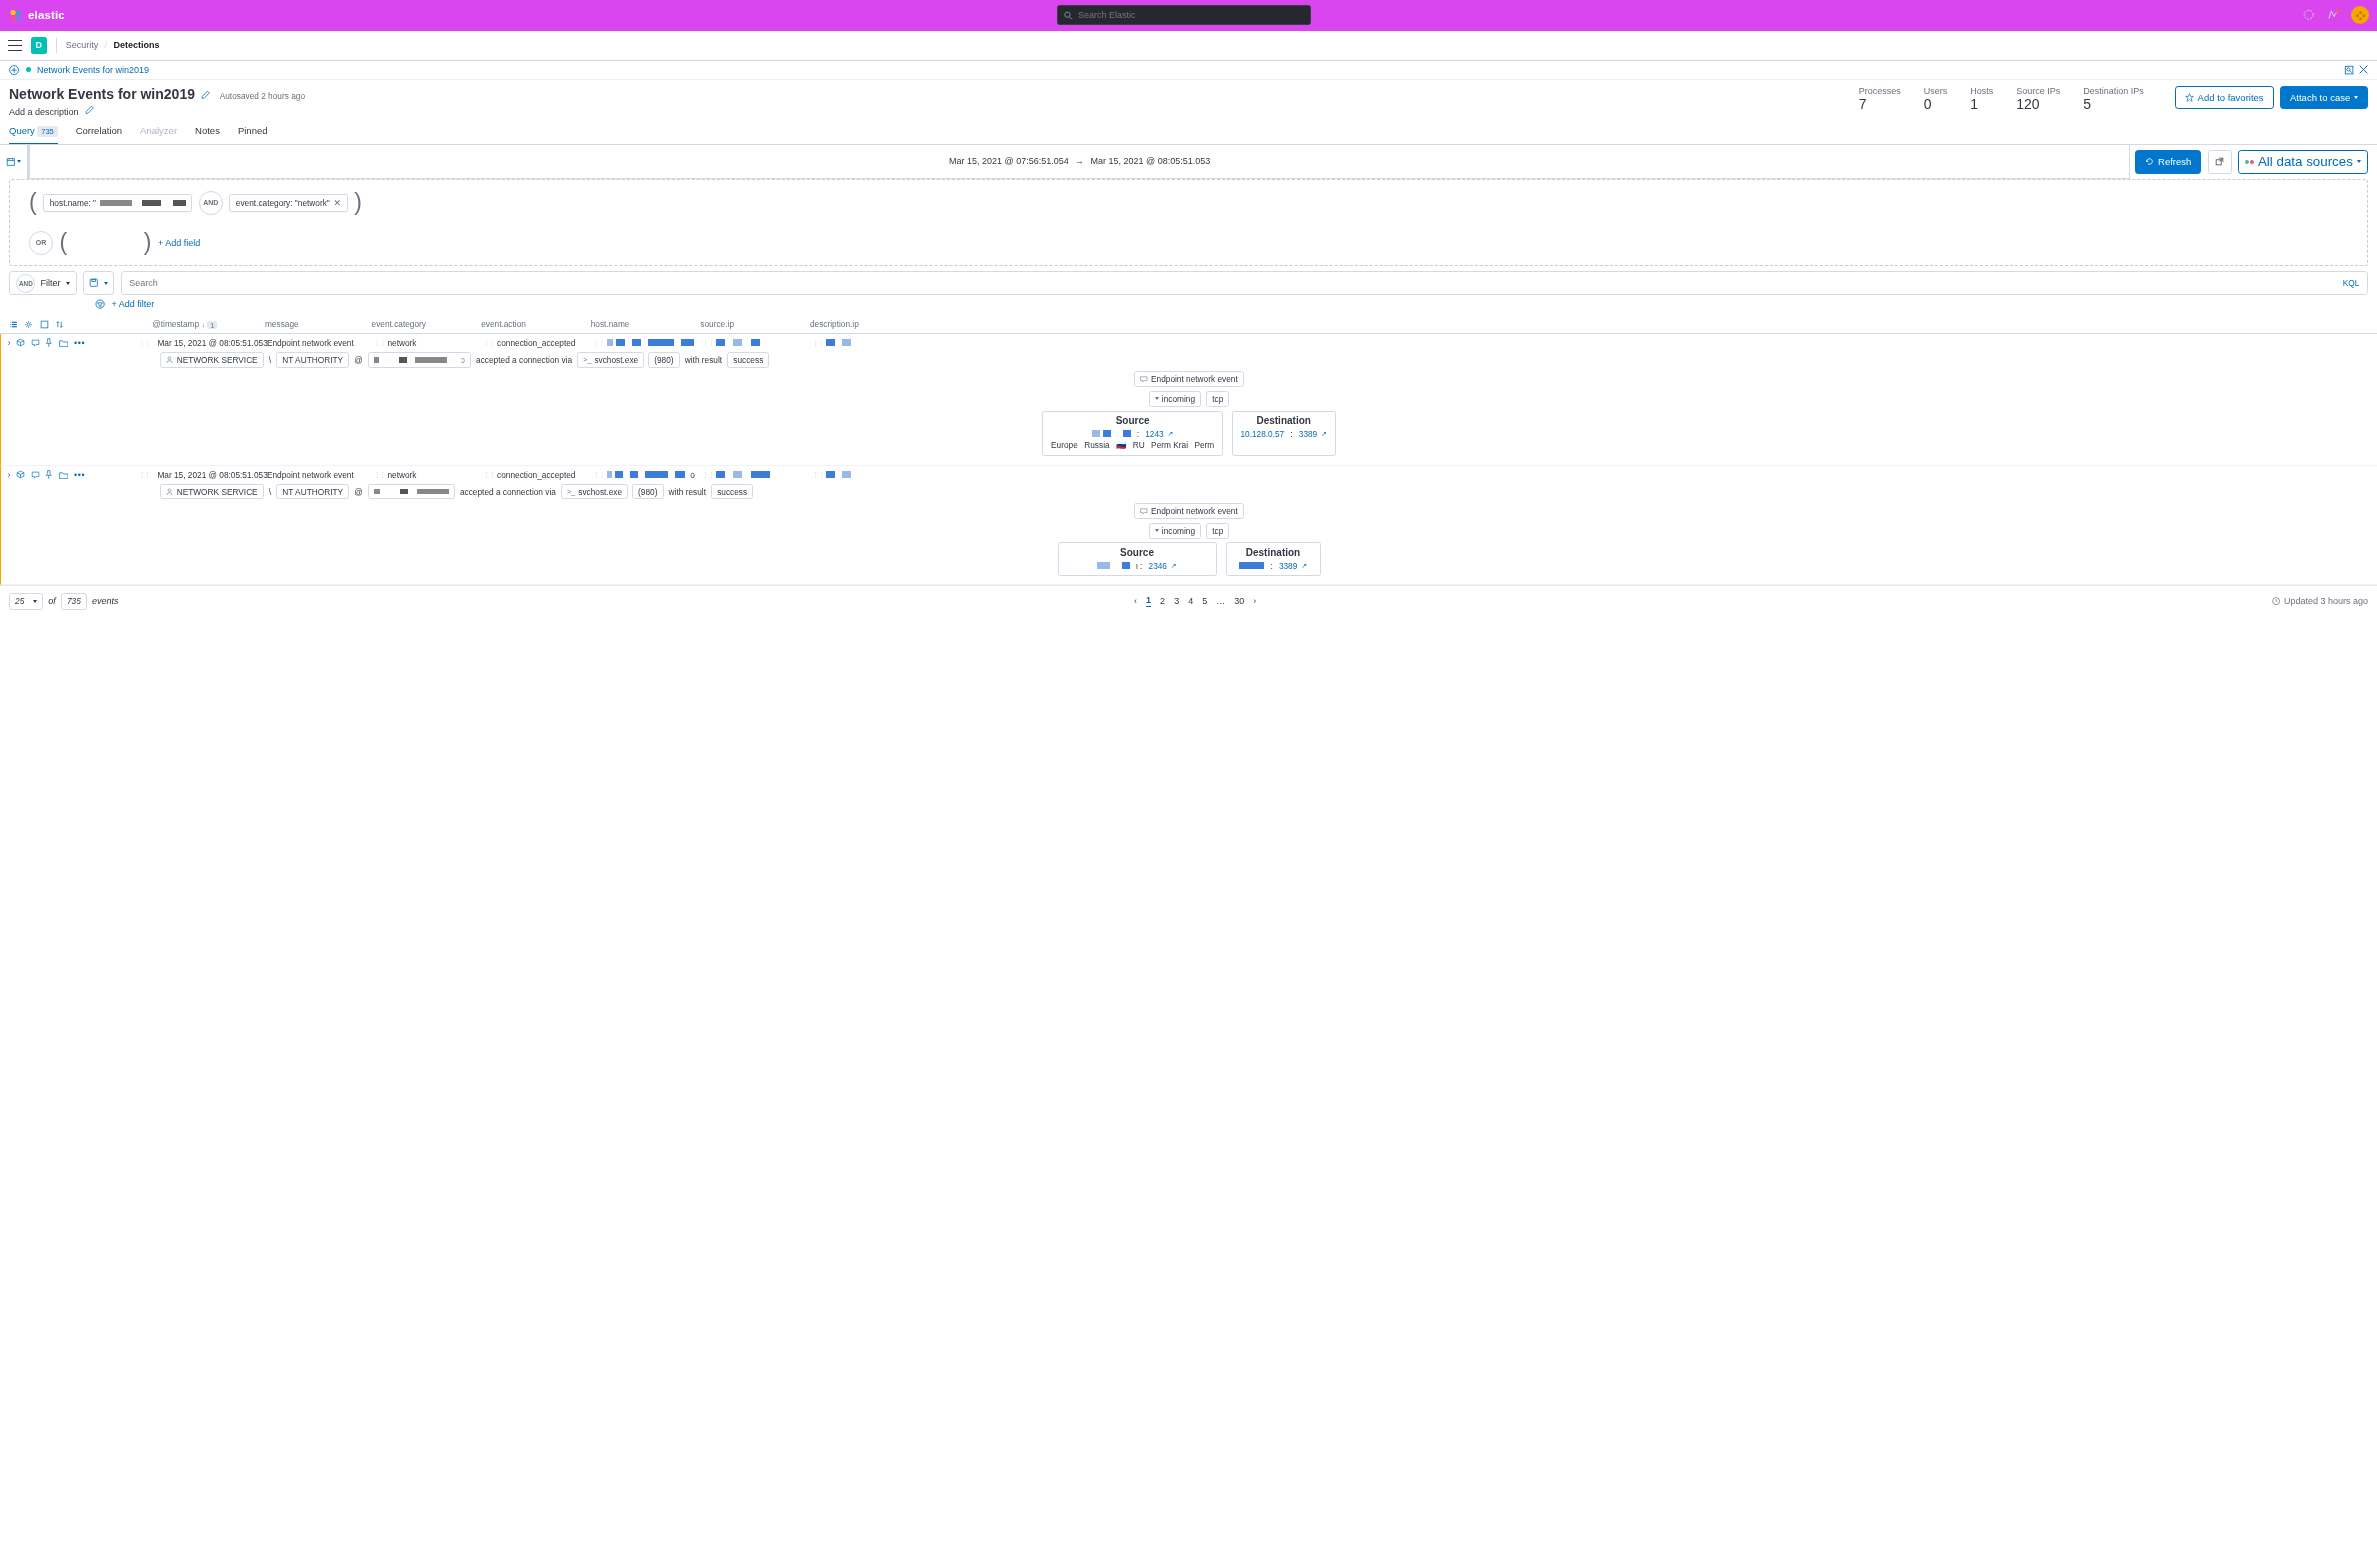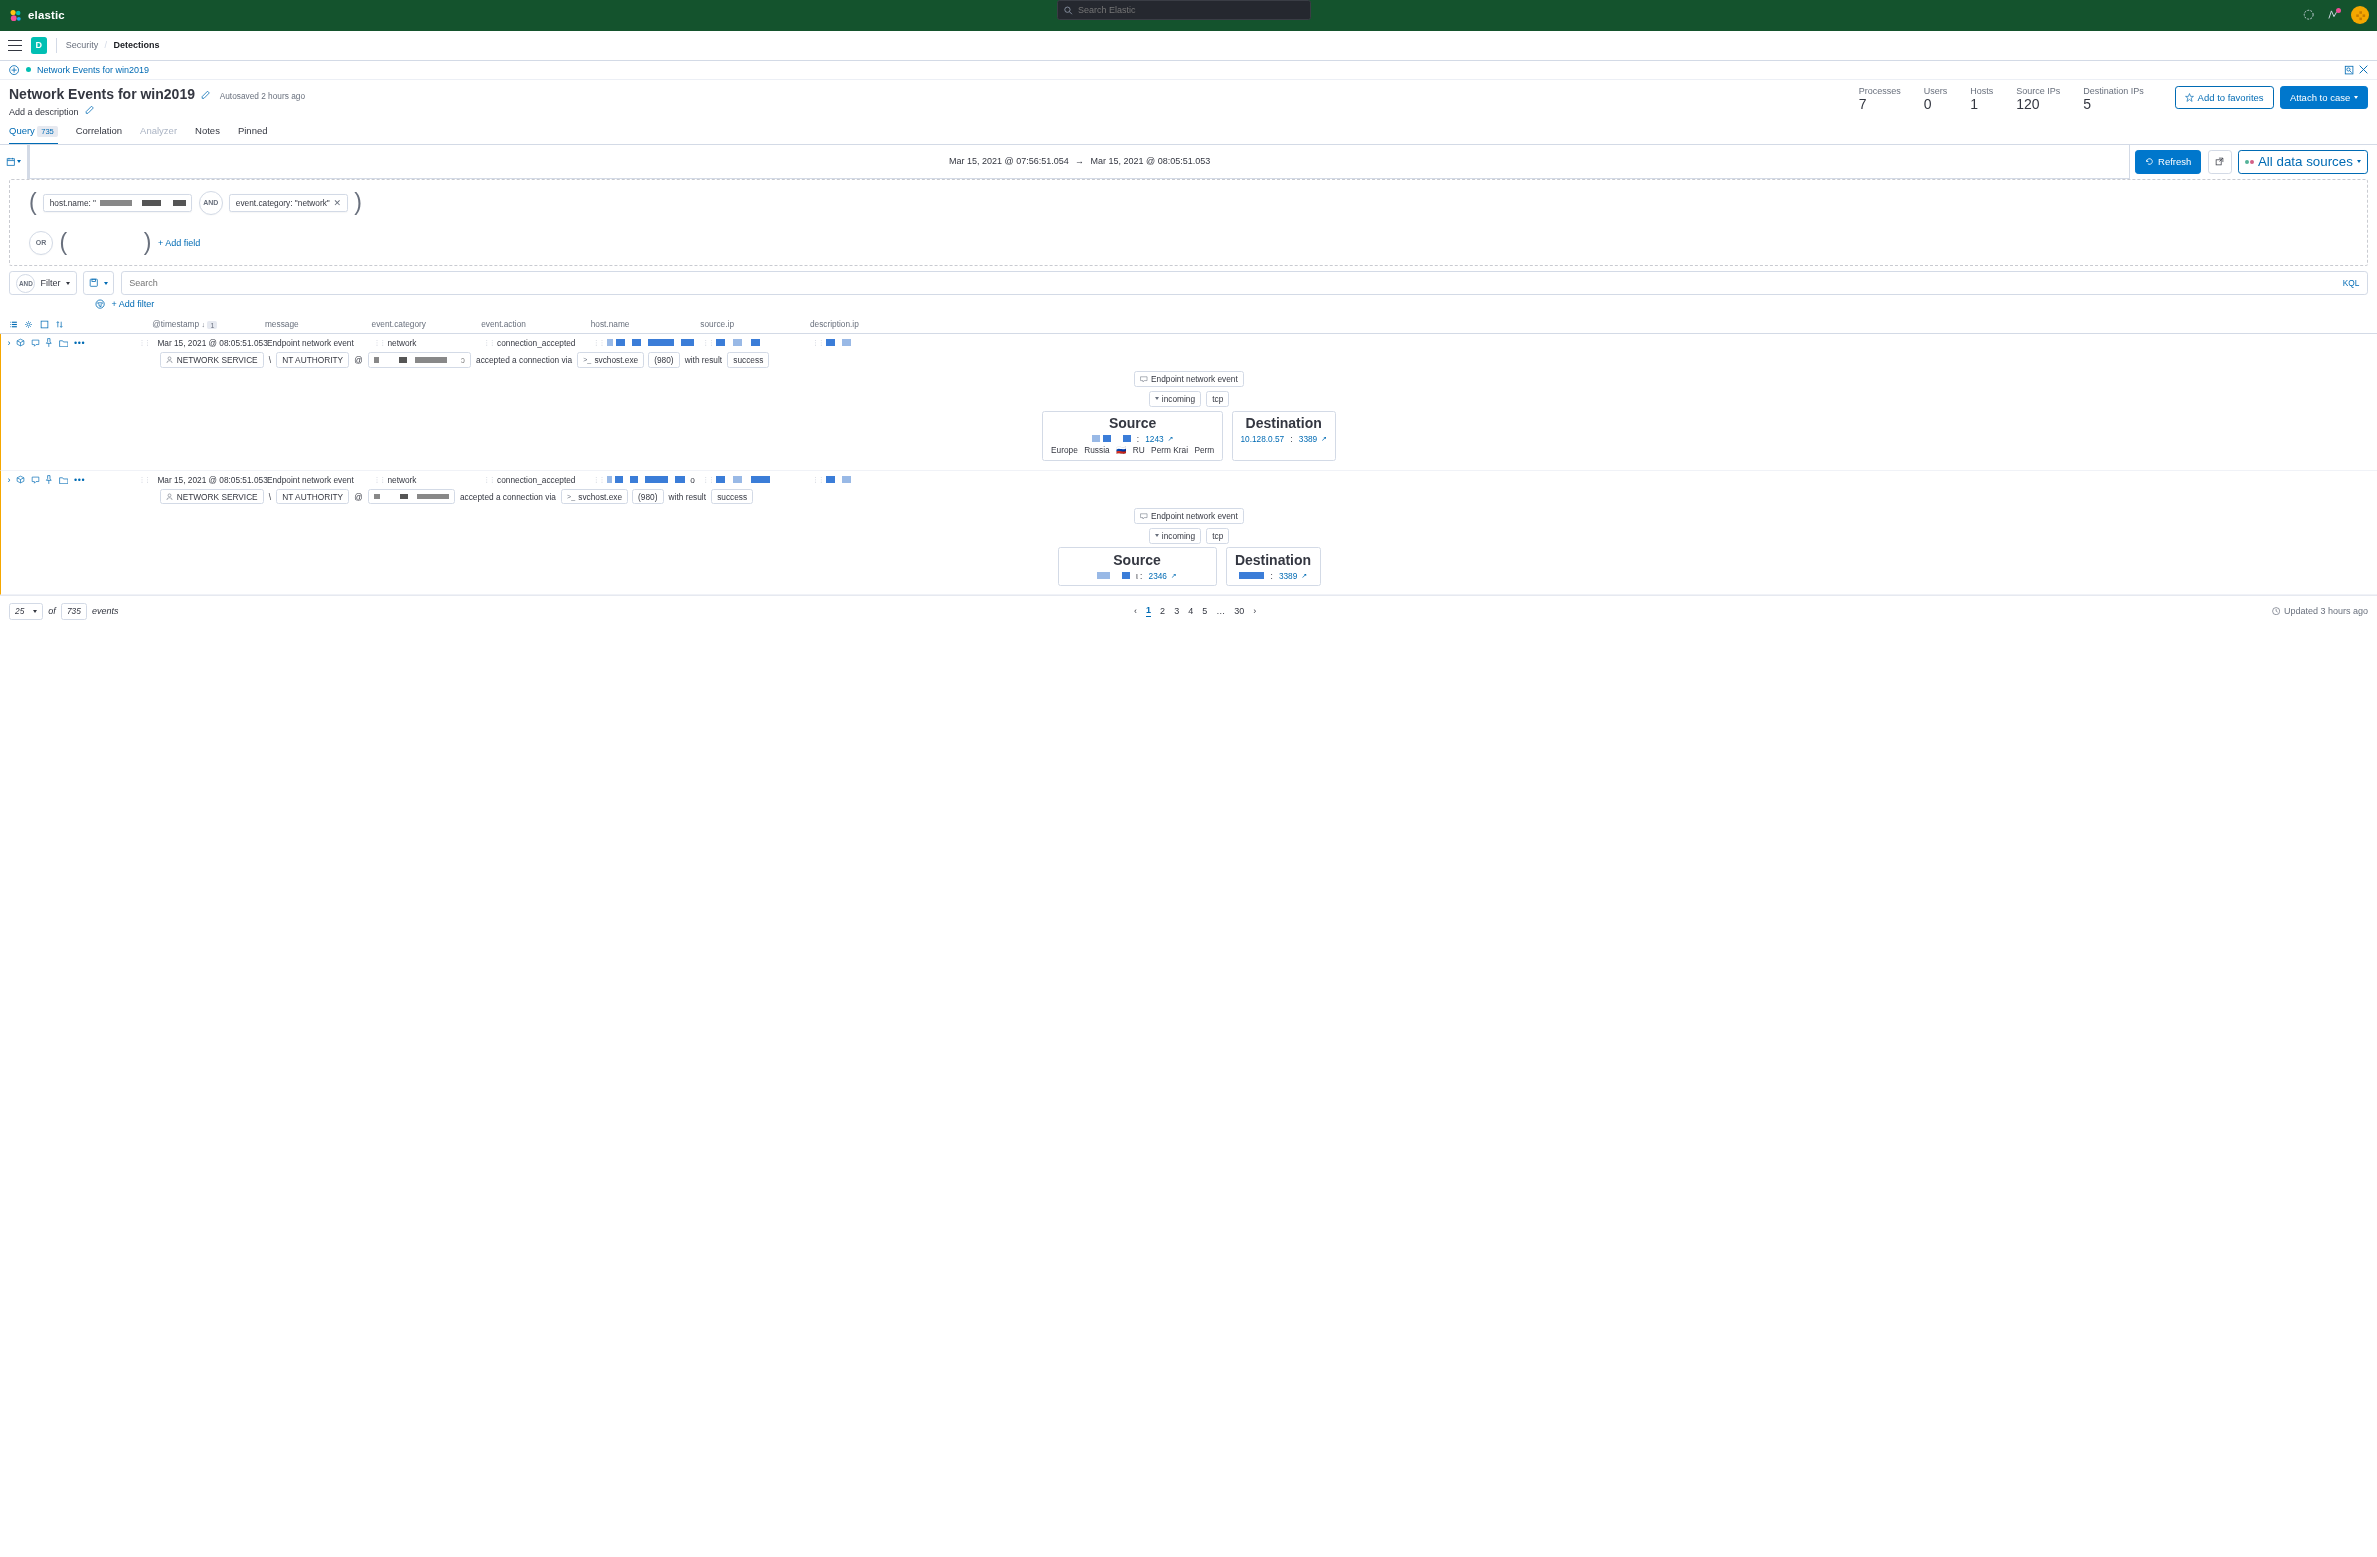--- a/index.html
+++ b/index.html
@@ -1,17 +1,17 @@
 <!DOCTYPE html>
 <html style="font-size:10.2px"><head>
 <meta charset="utf-8">
 <style>
 * { box-sizing: border-box; margin: 0; padding: 0; }
 body { font-family: -apple-system, BlinkMacSystemFont, "Segoe UI", Helvetica, Arial, sans-serif; font-size: 9px; color: #343741; background: #fff; }
-.topbar { background: #14532d; color: #fff; height: 30.5px; display: flex; padding: 0 7.6px; }
+.topbar { background: #d946ef; color: #fff; height: 30.5px; display: flex; align-items: center; padding: 0 7.6px; }
 .logo-wrap { display: flex; align-items: center; gap: 5.1px; }
 .logo-svg { width: 15.3px; height: 15.3px; }
 .brand { font-size: 11.4px; font-weight: 600; letter-spacing: 0.2px; }
 .search-top { flex: 1; display: flex; justify-content: center; }
 .search-box { background: #25282f; border: 0.6px solid #3a3d45; border-radius: 2.5px; width: 254px; height: 20.3px; display: flex; align-items: center; padding: 0 6.4px; color: #98a2b3; gap: 5.1px; }
 .search-box input { background: transparent; border: none; outline: none; color: #98a2b3; font-size: 9px; width: 100%; }
 .top-icons { display: flex; gap: 11.4px; align-items: center; }
 .top-icon { color: #d3dae6; width: 12.7px; height: 12.7px; position: relative; }
 .pink-dot { position: absolute; top: -1.3px; right: -1.3px; width: 5.1px; height: 5.1px; border-radius: 50%; background: #f04e98; }
 .avatar-top { width: 18px; height: 18px; border-radius: 50%; background: #f5a700; display: flex; align-items: center; justify-content: center; }
@@ -93,21 +93,21 @@
 .cell { display: flex; gap: 2.5px; align-items: center; }
 .redact-blue { height: 7px; display: inline-block; }
 .r1 { background: #3b7dd8; } .r2 { background: #99b9e6; }
 
 .subline { display: flex; flex-wrap: wrap; gap: 3.8px; align-items: center; margin-left: 153px; font-size: 8.3px; margin-bottom: 3.8px; }
 .pill { border: 0.6px solid #d3dae6; border-radius: 2.5px; padding: 1.9px 5.1px; display: inline-flex; align-items: center; gap: 3.2px; background: #fff; font-size: 8.3px; }
 .subline .bare { padding: 1.9px 1.3px; }
 .center-pills { display: flex; justify-content: center; gap: 5.1px; margin-bottom: 3.8px; }
 .srcdest { display: flex; justify-content: center; gap: 9px; margin-bottom: 2.5px; }
 .box { border: 0.6px solid #d3dae6; border-radius: 2.5px; padding: 3.8px 7.6px; min-width: 159px; text-align: center; }
-.box .hd { font-weight: 600; font-size: 14px; margin-bottom: 2.5px; }
+.box .hd { font-weight: 600; font-size: 10px; margin-bottom: 2.5px; }
 .box .ln { display: flex; gap: 3.8px; justify-content: center; align-items: center; font-size: 8.3px; }
 .link-t { color: #006bb4; }
 .pop-ic { color: #006bb4; font-size: 7px; }
 .geo-row { display: flex; gap: 6.4px; justify-content: center; font-size: 8.3px; padding: 1.3px 0; color: #343741; }
 
 .footer { display: flex; align-items: center; padding: 6.4px 9px; justify-content: space-between; border-top: 0.6px solid #e6e9f0; font-size: 9px; }
 .pg-left { display: flex; gap: 5.1px; align-items: center; font-style: italic; }
 .pager { display: flex; gap: 9px; align-items: center; }
 .pager .cur { color: #006bb4; font-weight: 600; border-bottom: 1.3px solid #006bb4; padding-bottom: 1.3px; }
 .pager .arrow { color: #343741; }

